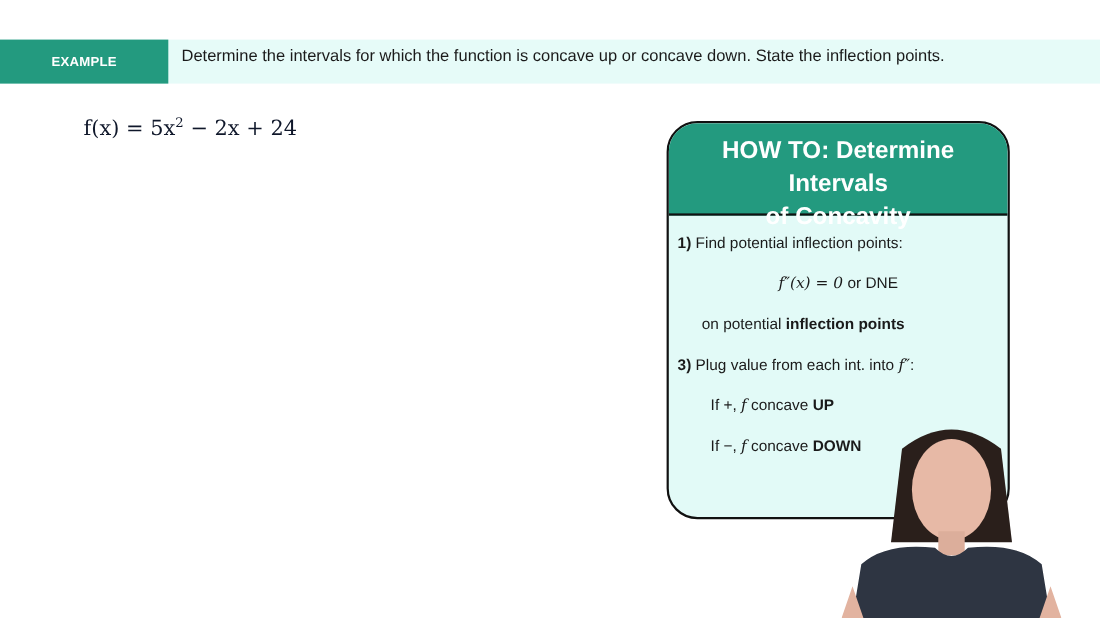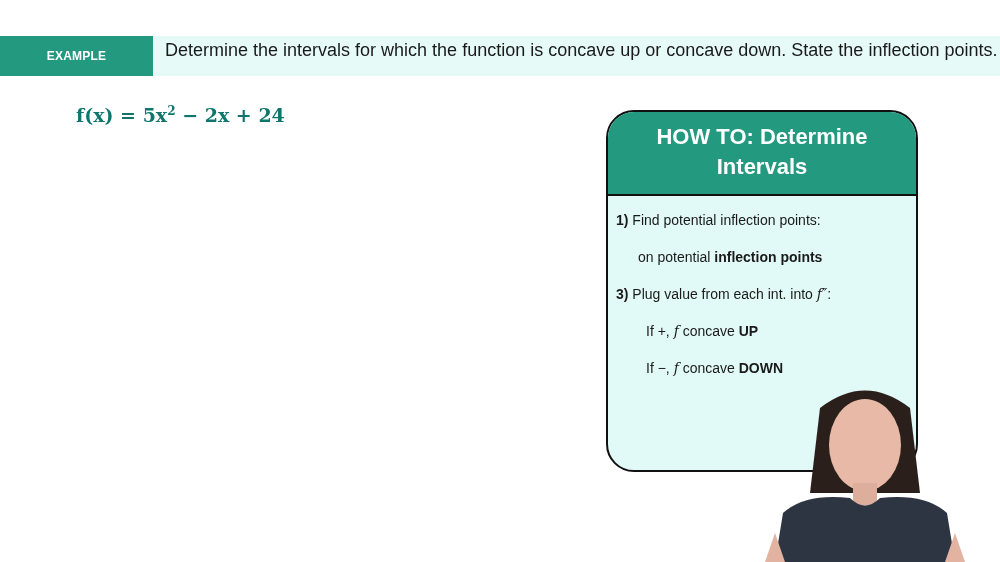--- a/index.html
+++ b/index.html
@@ -1,20 +1,20 @@
 <!DOCTYPE html>
 <html><head>
 <meta charset="utf-8">
 <style>
   html, body { margin:0; padding:0; }
   body { width:1000px; height:562px; background:#ffffff; position:relative; overflow:hidden; font-family:"Liberation Sans", sans-serif; }
   .banner { position:absolute; left:0; top:36px; width:1000px; height:40px; background:#e6fbf8; }
   .banner-tag { position:absolute; left:0; top:0; width:153px; height:40px; background:#239a7f; color:#fff; font-weight:bold; font-size:12px; display:flex; align-items:center; justify-content:center; letter-spacing:0.2px; }
-  .banner-text { position:absolute; left:165px; top:0; height:28px; display:flex; align-items:center; font-size:18px; color:#1a1a1a; }
-  .equation { position:absolute; left:76px; top:104px; font-family:"DejaVu Serif", serif; font-size:19px; color:#0f766e;font-weight:bold; }
+  .banner-text { position:absolute; left:165px; top:0; height:28px; display:flex; align-items:center; font-size:15px; color:#1a1a1a; }
+  .equation { position:absolute; left:76px; top:104px; font-family:"DejaVu Serif", serif; font-size:19px; color:#0f172a; }
   .equation sup { font-size:12px; }
   .card { position:absolute; left:606px; top:110px; width:312px; height:362px; border:2px solid #111; border-radius:28px; background:#e2faf7; overflow:hidden; box-sizing:border-box; }
   .card-head { background:#239a7f; color:#fff; font-weight:bold; font-size:22px; text-align:center; line-height:30px; padding:10px 6px 8px; border-bottom:2px solid #111; height:64px; box-sizing:content-box; }
   .card-body { padding:6px 8px 0 8px; font-size:14px; color:#1a1a1a; }
   .row { height:37px; line-height:37px; white-space:nowrap; }
   .row.center { text-align:center; }
   .row.indent { padding-left:22px; }
   .row.indent2 { padding-left:30px; }
   .num { font-weight:bold; }
   b { font-weight:bold; }
@@ -27,23 +27,25 @@
 <div class="banner">
   <div class="banner-tag">EXAMPLE</div>
   <div class="banner-text">Determine the intervals for which the function is concave up or concave down. State the inflection points.</div>
 </div>
 
 <div class="equation"><span>f(x) = 5x</span><sup>2</sup><span> − 2x + 24</span></div>
 
 <div class="card">
   <div class="card-head">
     <div>HOW TO: Determine Intervals</div>
+    <div>of Concavity</div>
   </div>
   <div class="card-body">
     <div class="row"><span class="num">1)</span><span> Find potential inflection points:</span></div>
+    <div class="row center"><span class="m">f″(x) = 0</span><span> or DNE</span></div>
     <div class="row indent"><span>on potential </span><b>inflection points</b></div>
     <div class="row"><span class="num">3)</span><span> Plug value from each int. into </span><span class="m">f″</span><span>:</span></div>
     <div class="row indent2"><span>If +, </span><span class="m">f</span><span> concave </span><b>UP</b></div>
     <div class="row indent2"><span>If −, </span><span class="m">f</span><span> concave </span><b>DOWN</b></div>
   </div>
 </div>
 
 <svg class="person" viewBox="0 0 200 179">
   <path d="M55 25 Q100 -10 145 25 L155 110 L45 110 Z" fill="#2a1f1b"></path>
   <ellipse cx="100" cy="62" rx="36" ry="46" fill="#e7b9a6"></ellipse>

